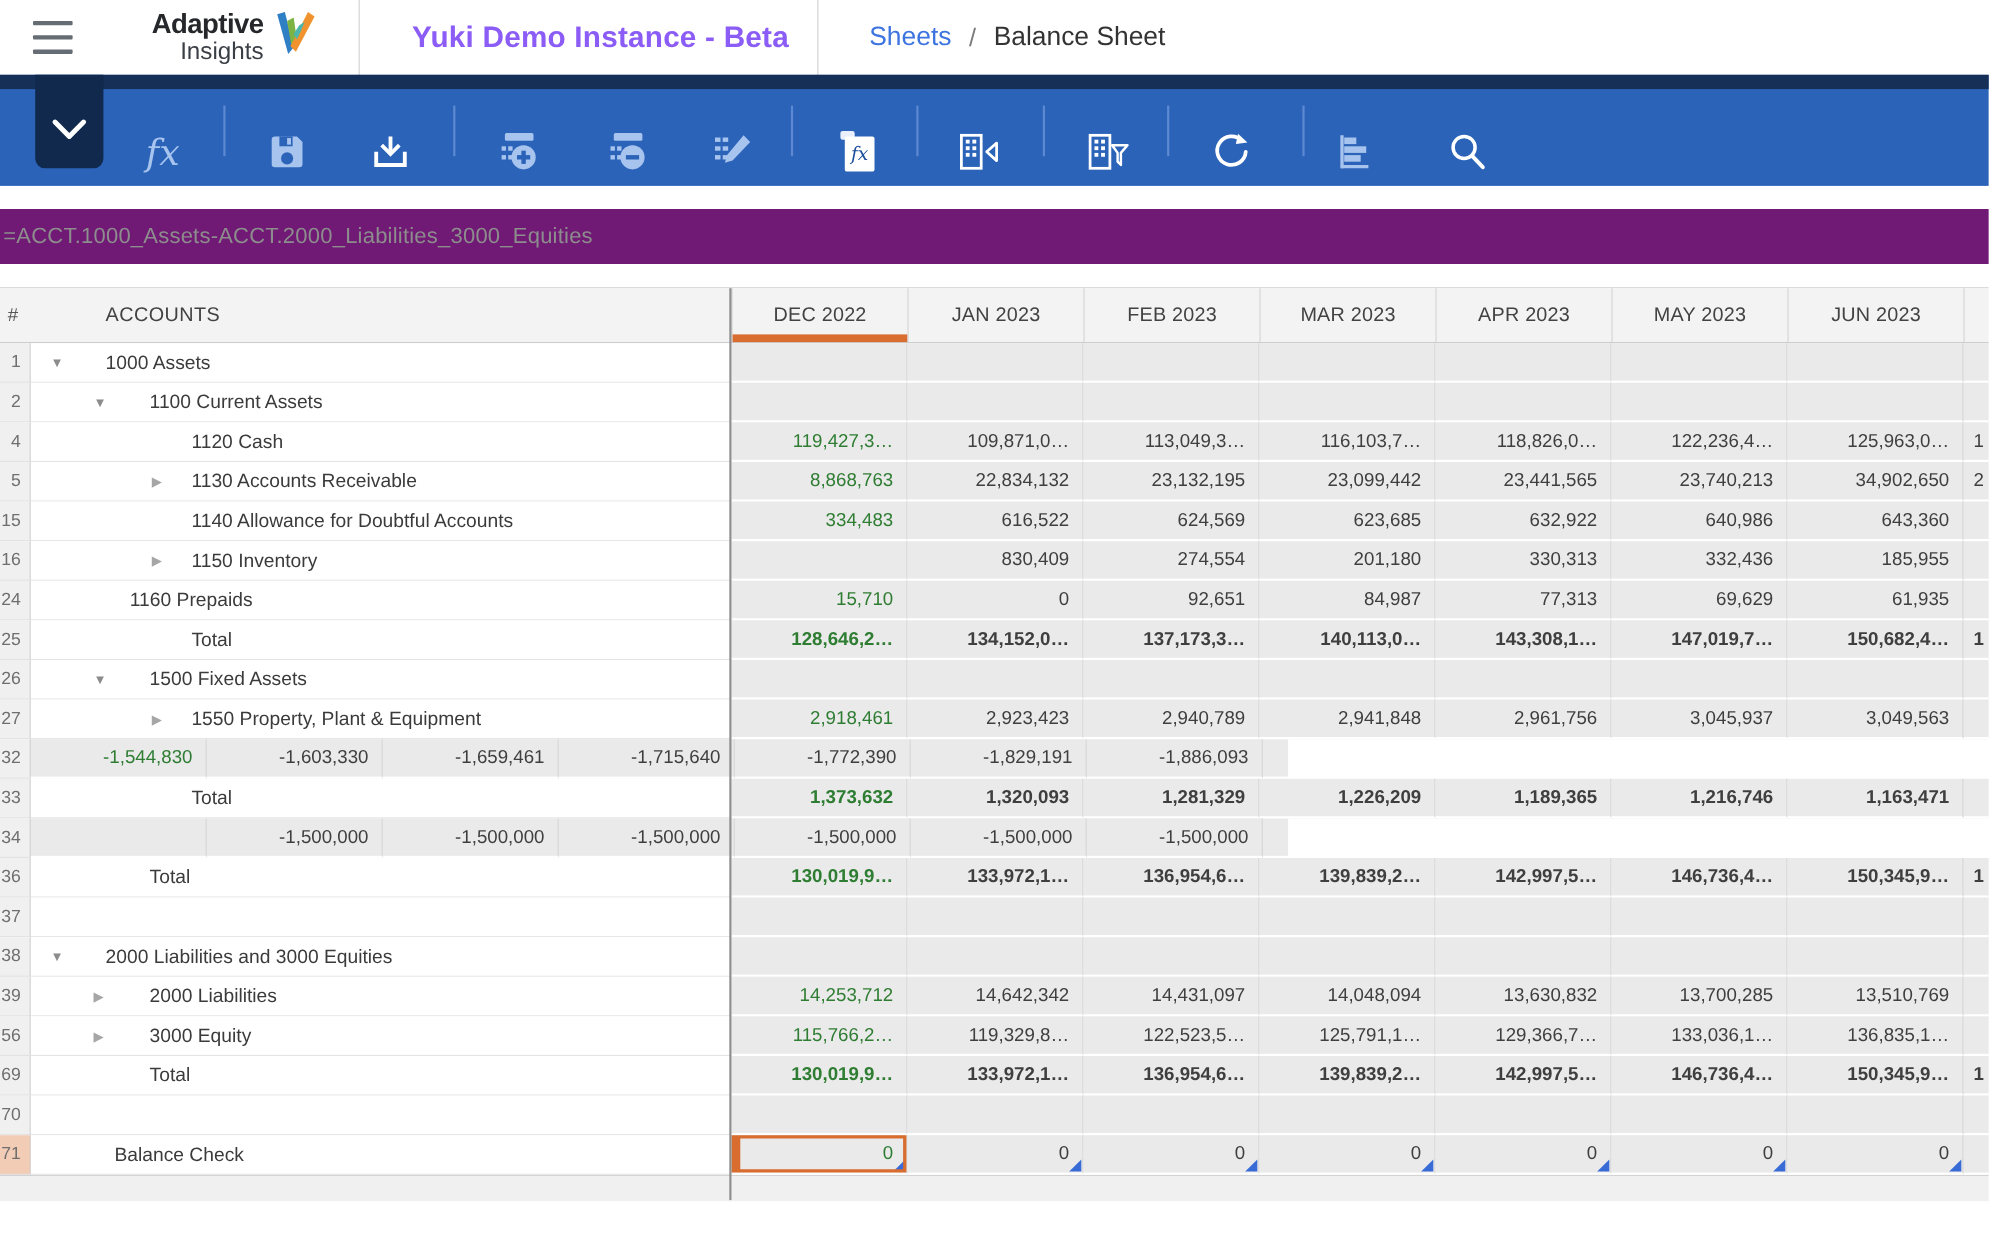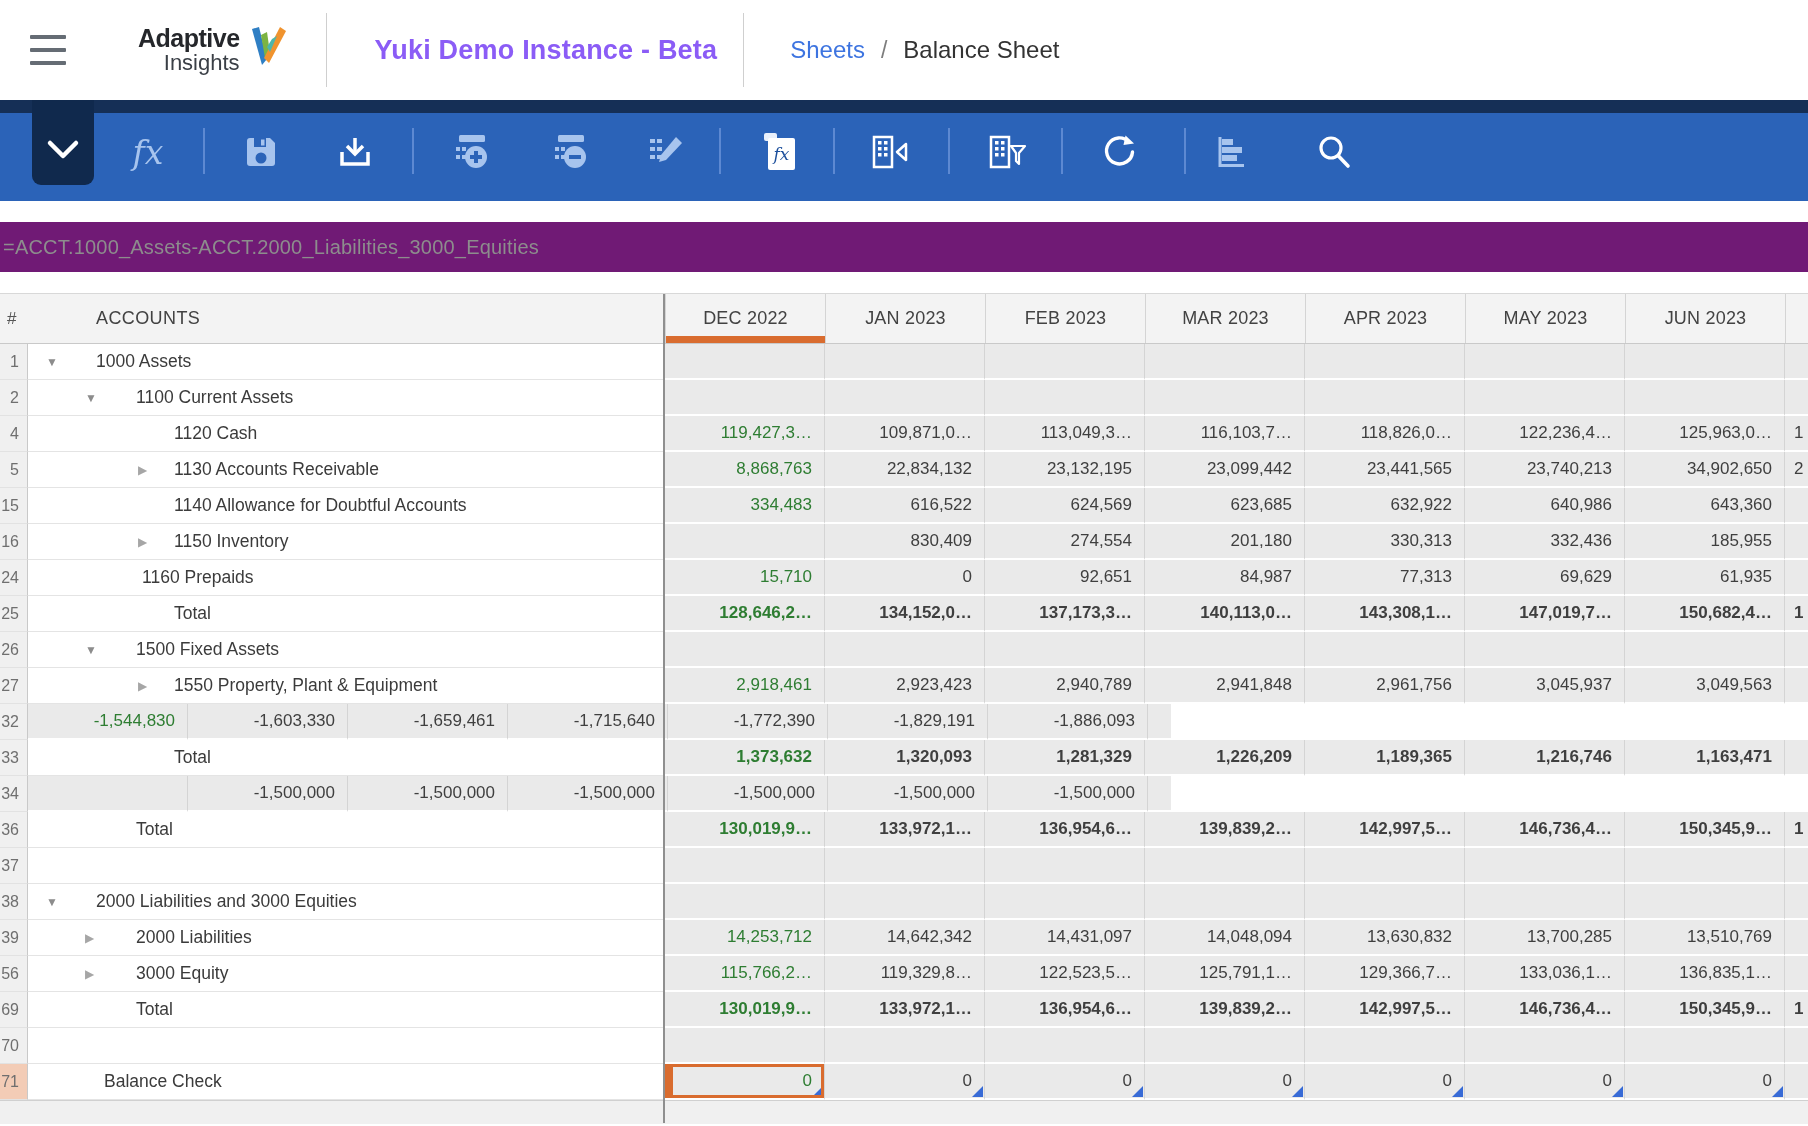--- a/index.html
+++ b/index.html
@@ -1,41 +1,41 @@
 <!DOCTYPE html>
 <html><head>
 <meta charset="utf-8">
 <style>
   * { box-sizing: border-box; margin: 0; padding: 0; }
   html,body { width:1808px; height:1126px; overflow:hidden; }
   body { font-family:"Liberation Sans", sans-serif; background:#fff; }
   .page { width:1808px; height:1126px; position:relative; background:#fff; }
 
   
-  .app-header { height:100px; display:flex; align-items:center; background:#fff; position:relative; }
+  .app-header { height:68px; display:flex; align-items:center; background:#fff; position:relative; }
   .hamburger { margin-left:30px; width:36px; height:30px; display:flex; flex-direction:column; justify-content:space-between; cursor:pointer; }
   .hamburger span { display:block; height:4px; background:#656c74; border-radius:1px; }
   .logo { margin-left:72px; display:flex; align-items:center; }
   .logo-text { text-align:right; line-height:1; }
   .logo-adaptive { font-size:25px; font-weight:bold; color:#25272b; letter-spacing:-0.5px; display:block; }
   .logo-insights { font-size:22px; color:#3a3f46; display:block; margin-top:1px; }
   .logo-mark { margin-left:4px; margin-top:-4px; }
   .hdr-div { width:1px; background:#cfcfcf; height:74px; margin:0 0 0 26px; }
   .hdr-div.d1 { margin-left:38px; }
   .instance-title { margin-left:48px; font-size:27px; font-weight:600; color:#8b5cf6; letter-spacing:0.2px; }
   .breadcrumb { margin-left:46px; display:flex; align-items:center; font-size:24px; }
   .crumb-parent { color:#3d74e0; text-decoration:none; cursor:pointer; }
   .crumb-sep { color:#7d7d7d; margin:0 16px; font-size:23px; }
   .crumb-current { color:#333; }
 
   
   .toolbar { height:101px; background:#2b63b8; position:relative; }
   .toolbar::before { content:""; position:absolute; top:0; left:0; right:0; height:13px; background:#152f56; }
   .tb-main-btn { position:absolute; left:32px; top:0; width:62px; height:85px; background:#10294d; border:none; border-radius:0 0 9px 9px; display:flex; align-items:center; justify-content:center; padding-top:14px; cursor:pointer; z-index:2; }
-  .tb-item { position:absolute; top:26px; width:44px; height:52px; display:flex; align-items:center; justify-content:center; background:none; border:none; cursor:pointer; }
+  .tb-item { position:absolute; top:44px; width:44px; height:52px; display:flex; align-items:center; justify-content:center; background:none; border:none; cursor:pointer; }
   .tb-fx { font-family:"DejaVu Serif", serif; font-style:italic; font-size:33px; color:#a7c4ee; }
   .tb-div { position:absolute; top:28px; width:2px; height:46px; background:#5d89d2; }
   .clip-wrap { position:relative; width:34px; height:38px; }
   .clip-tab { position:absolute; left:3px; top:0; width:13px; height:8px; background:#e9f0fb; border-radius:2px; }
   .clip-sheet { position:absolute; left:7px; top:5px; width:27px; height:32px; background:#fff; border-radius:2px; display:flex; align-items:center; justify-content:center; }
   .clip-sheet i { font-family:"DejaVu Serif", serif; font-style:italic; font-size:17px; color:#1c4f9c; }
 
   
   .gap21 { height:21px; background:#fff; }
   .formula-bar { height:50px; background:#701a75; display:flex; align-items:center; padding-left:3px; }
@@ -418,21 +418,21 @@
             <span>332,436</span>
           </div>
           <div class="cell-val">
             <span>185,955</span>
           </div>
           <div class="cell-sliver"></div>
         </div>
         <div class="sheet-row">
           <div class="cell-num">24</div>
           <div class="cell-acct">
-            <span style="padding-left: 114px;">1160 Prepaids</span>
+            <span style="padding-left: 90px;">1160 Prepaids</span>
           </div>
           <div class="cell-val green">
             <span>15,710</span>
           </div>
           <div class="cell-val">
             <span>0</span>
           </div>
           <div class="cell-val">
             <span>92,651</span>
           </div>

